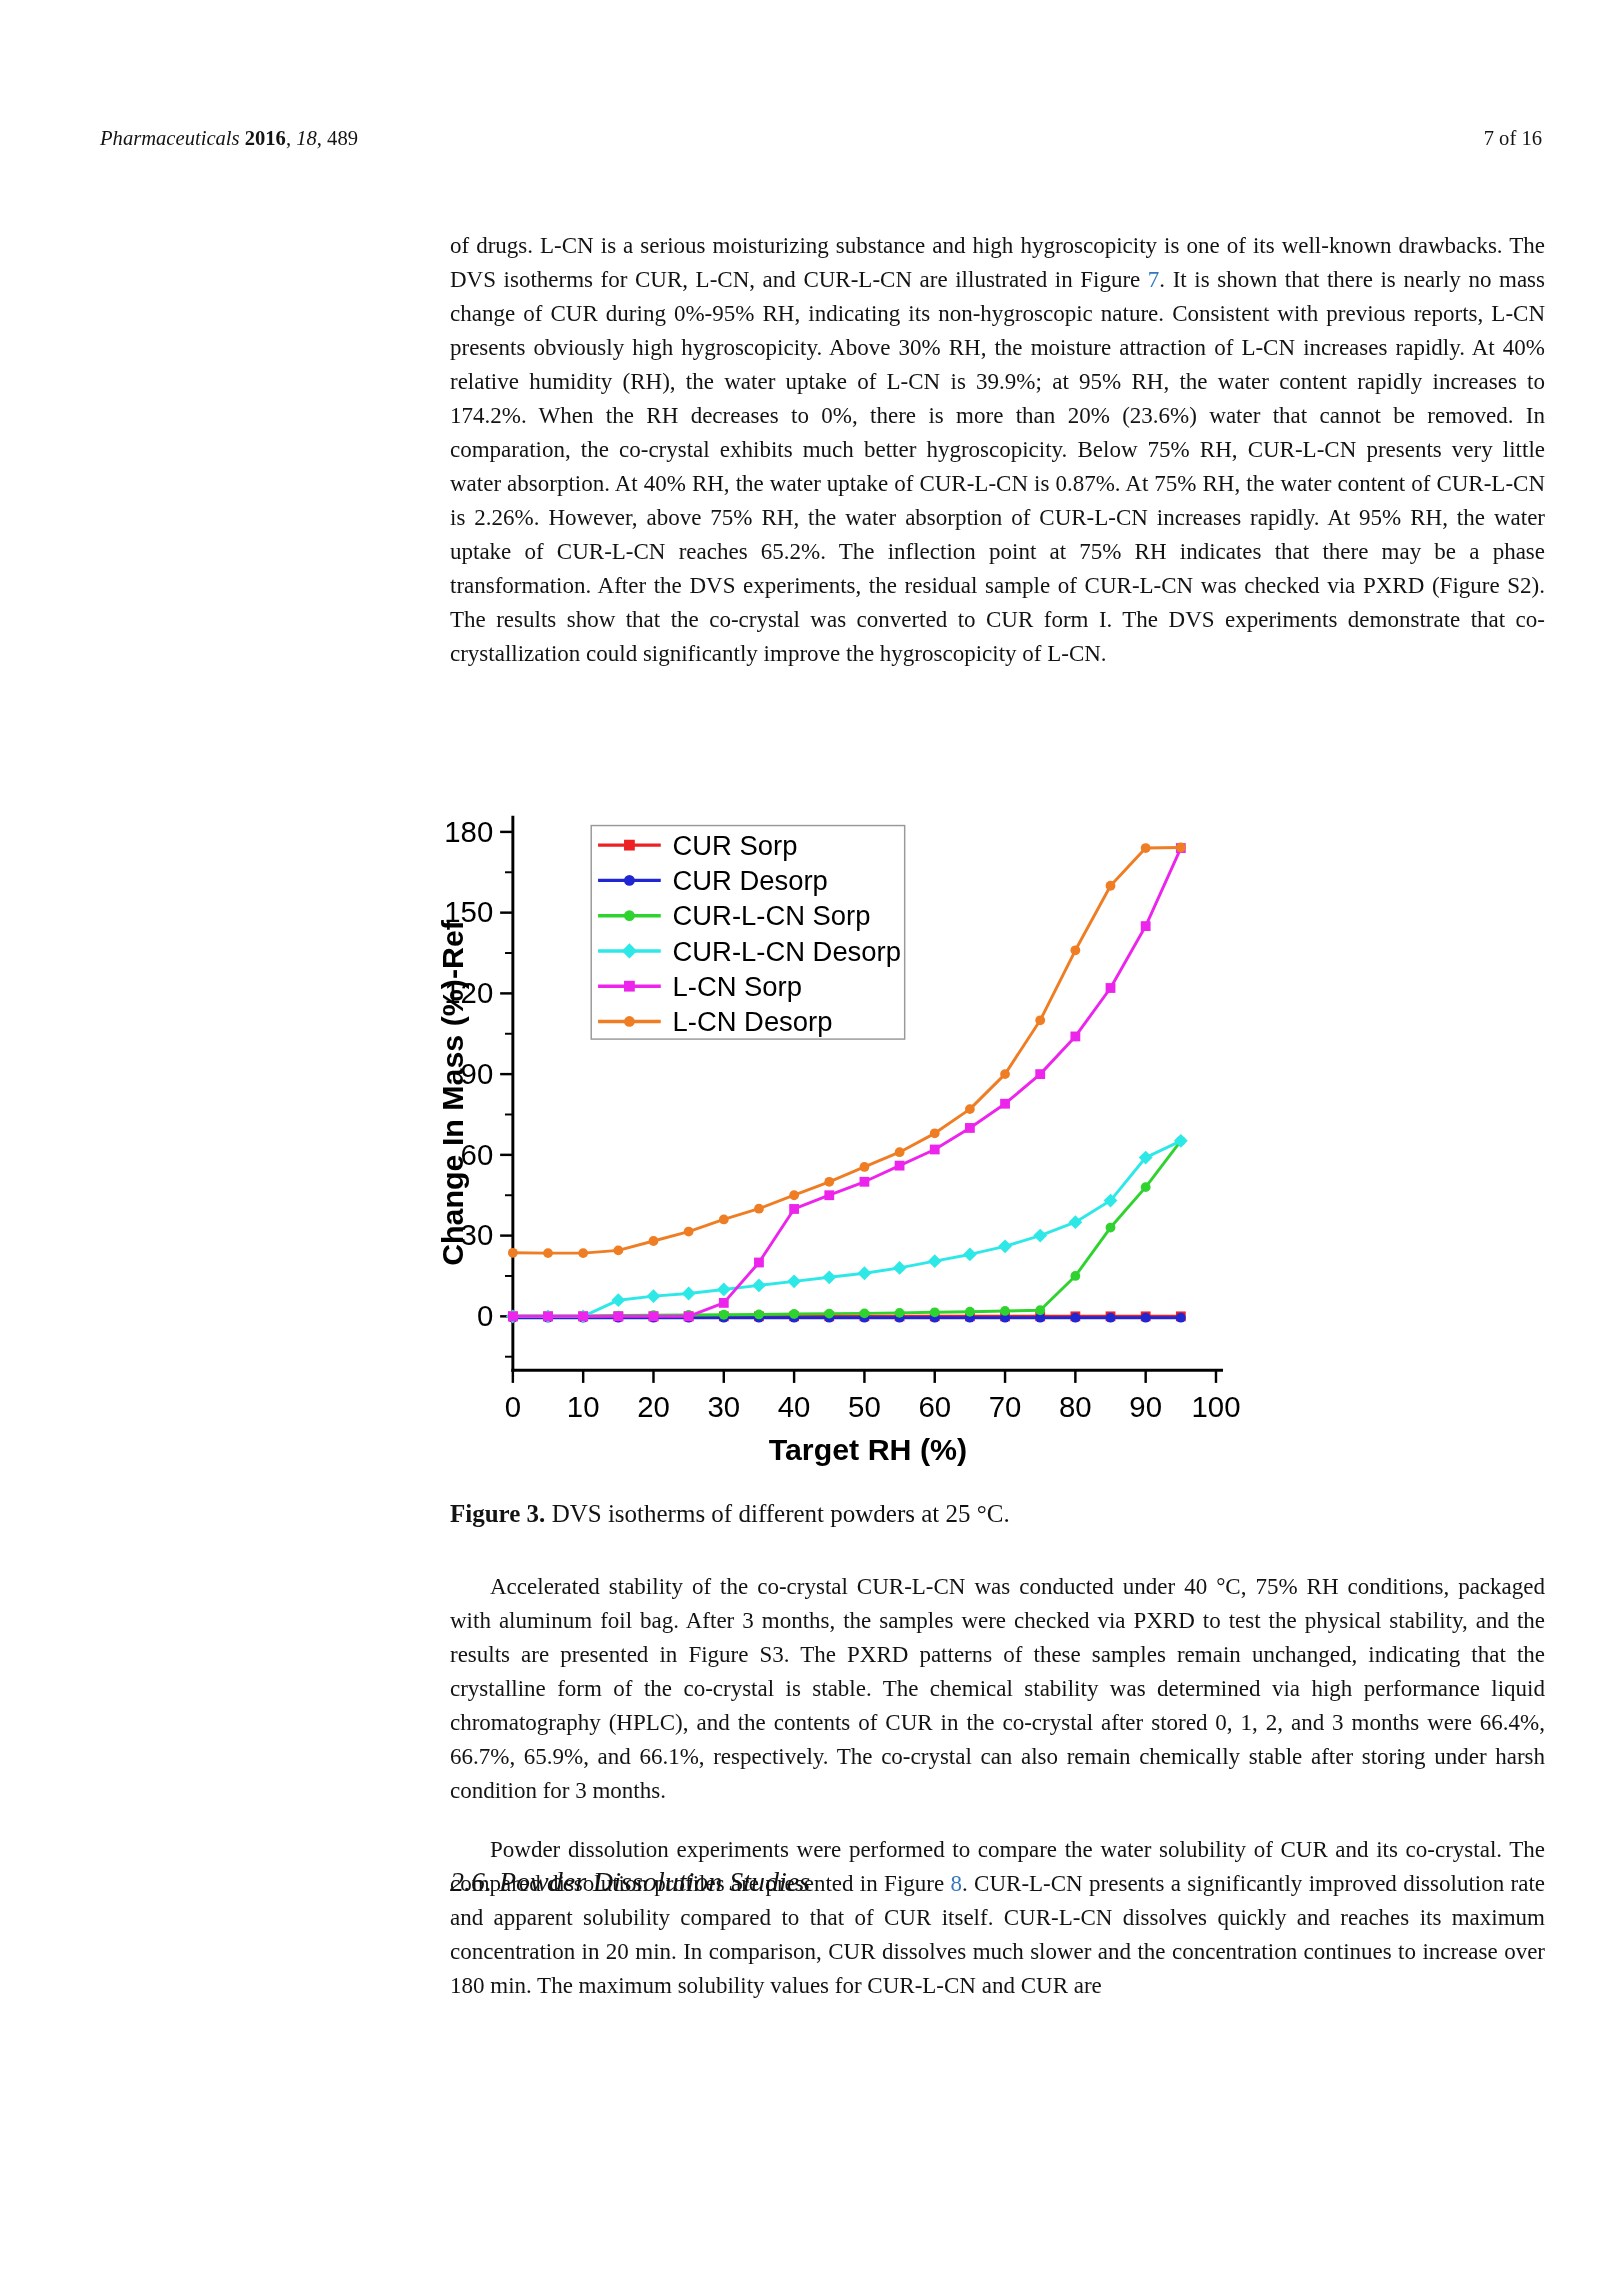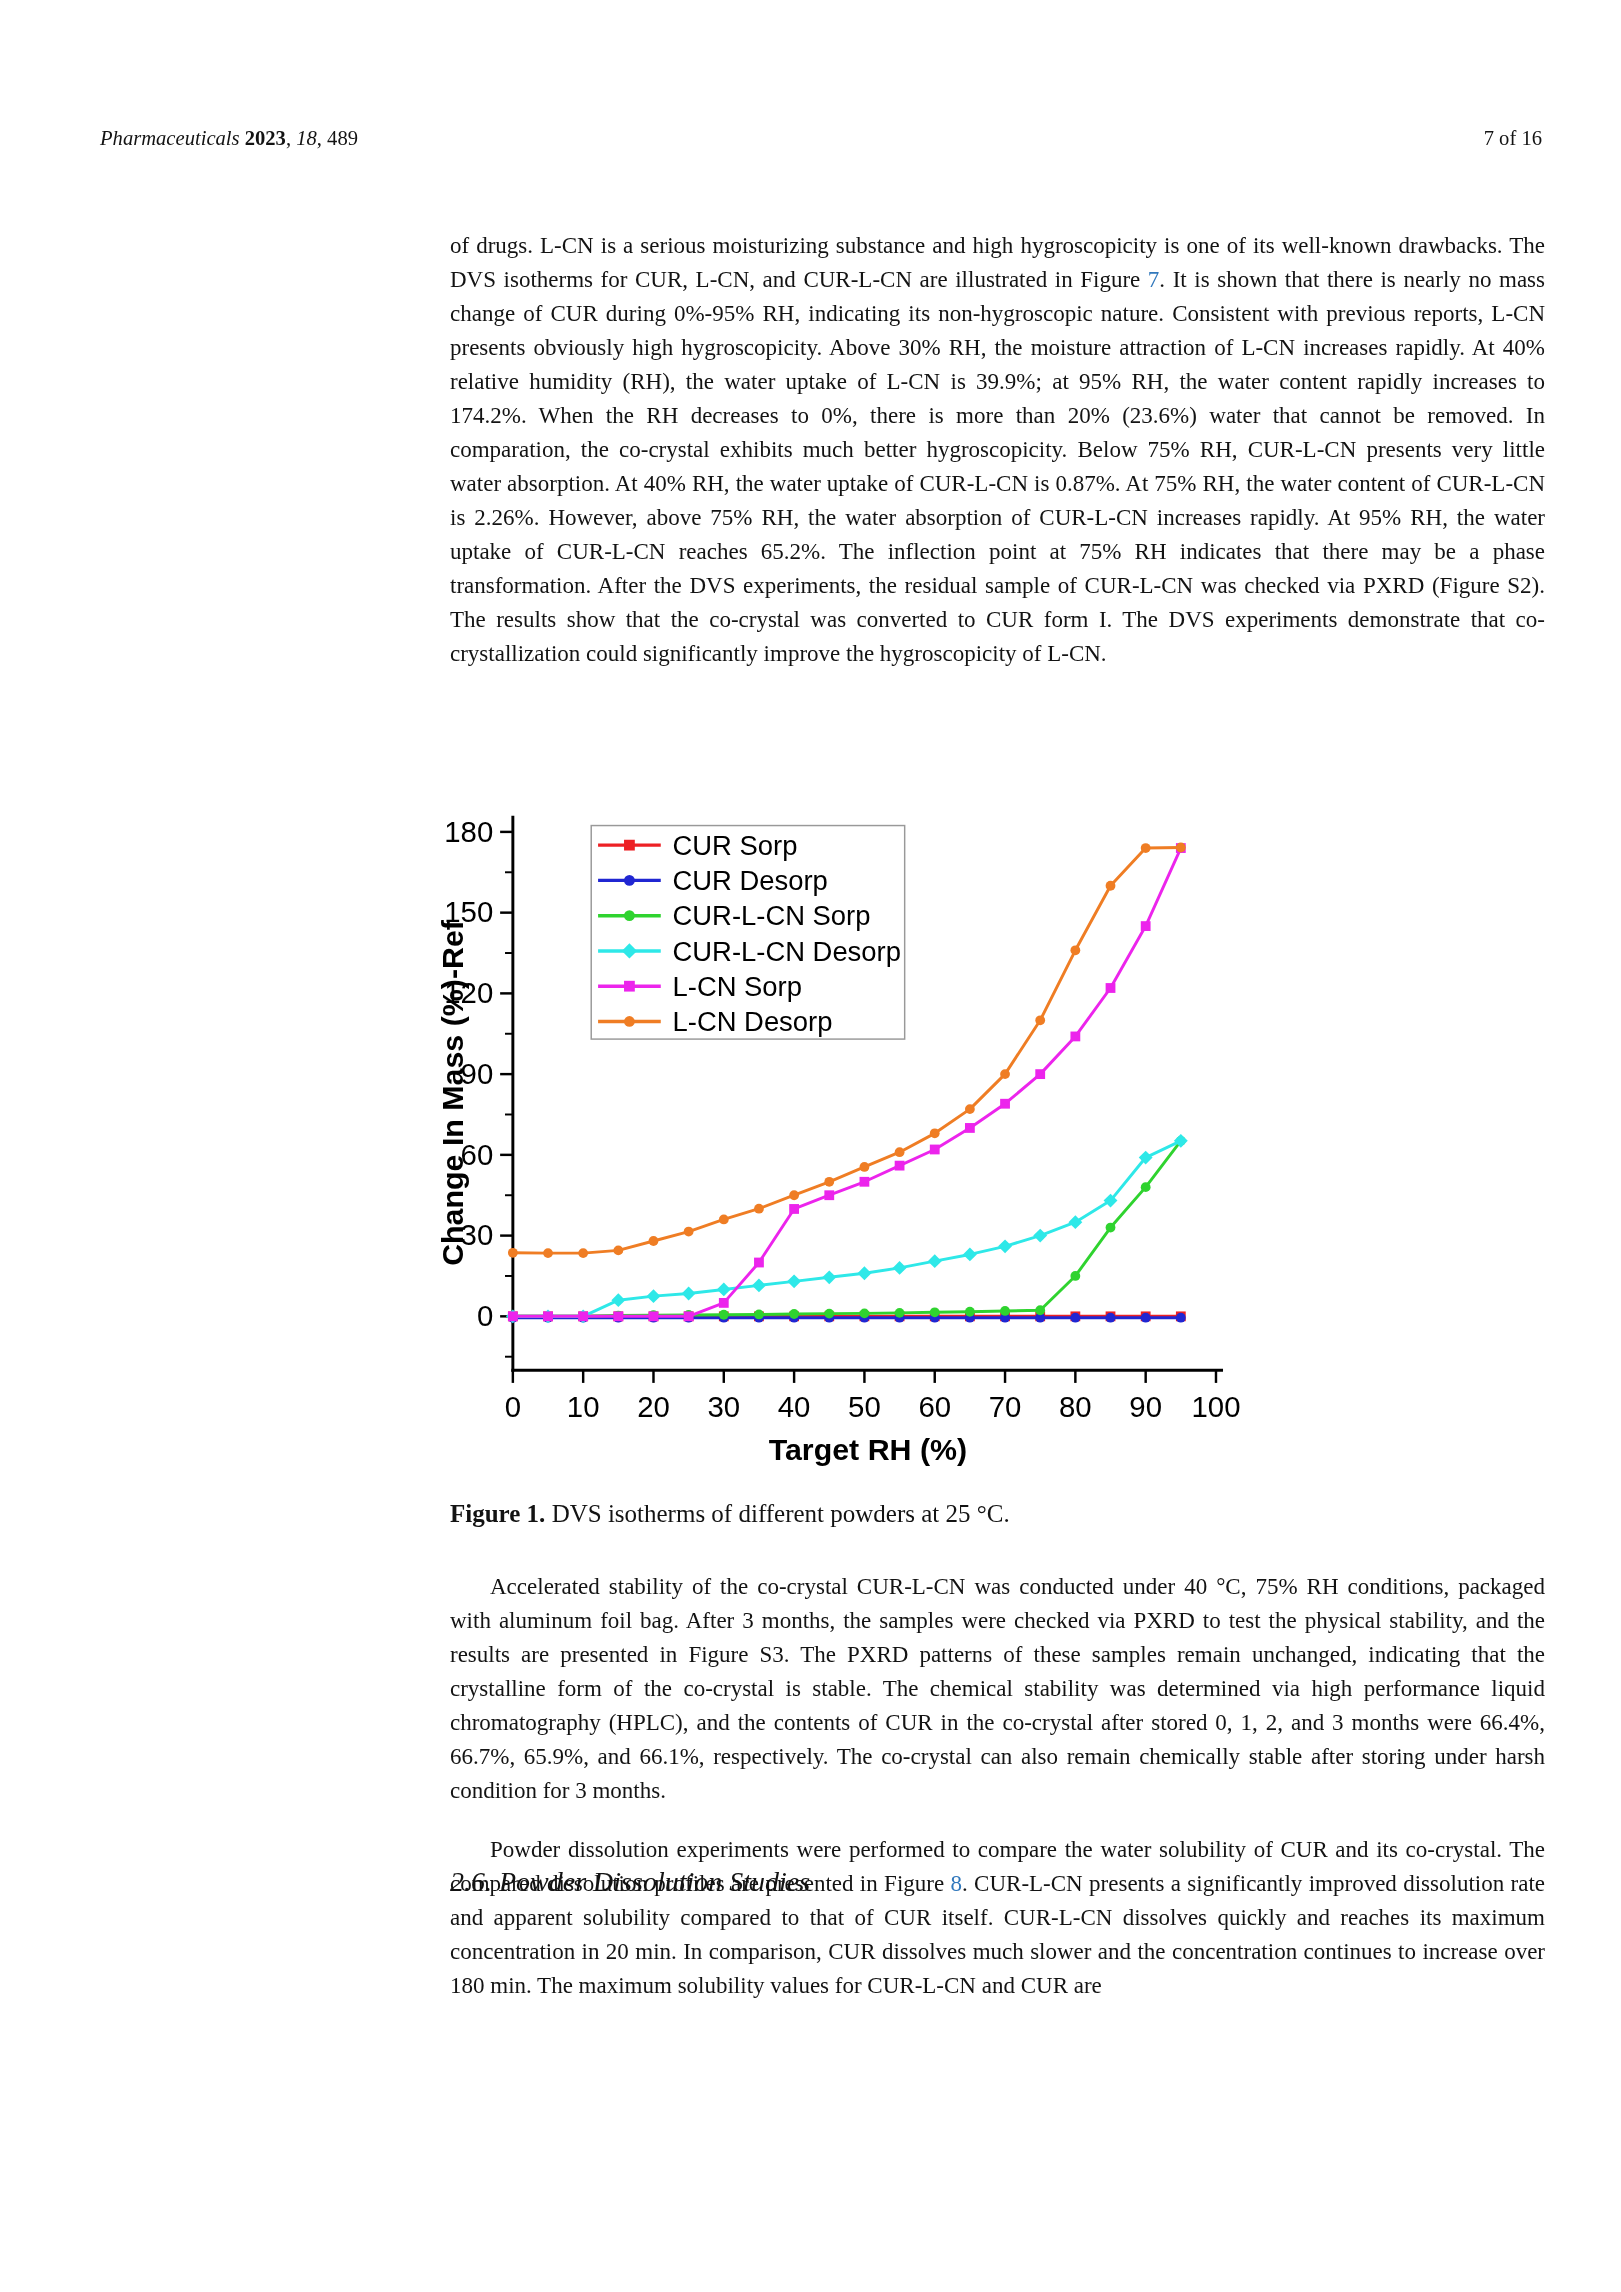--- a/index.html
+++ b/index.html
@@ -19,21 +19,21 @@
   .caption{position:absolute;left:450px;width:1095px;top:1498px;font-size:25px;line-height:31px;margin:0;text-align:left;}
   .section-heading{position:absolute;left:450px;width:1095px;top:1865px;font-size:28px;line-height:33px;font-style:italic;font-weight:normal;margin:0;}
 </style>
 </head>
 <body>
 
 <div class="page">
 
   <div class="header">
     <div>
-      <span class="it">Pharmaceuticals</span><span> </span><span class="bd">2023</span><span>, </span><span class="it">18</span><span>, </span><span>489</span>
+      <span class="it">Pharmaceuticals</span><span> </span><span class="bd">2016</span><span>, </span><span class="it">18</span><span>, </span><span>489</span>
     </div>
     <div>7 of 16</div>
   </div>
 
   <p class="para" id="para1"><span>of drugs. L-CN is a serious moisturizing substance and high hygroscopicity is one of its well-known drawbacks. The DVS isotherms for CUR, L-CN, and CUR-L-CN are illustrated in Figure </span><span class="figref" style="color: rgb(49, 120, 188);">7</span><span>. It is shown that there is nearly no mass change of CUR during 0%-95% RH, indicating its non-hygroscopic nature. Consistent with previous reports, L-CN presents obviously high hygroscopicity. Above 30% RH, the moisture attraction of L-CN increases rapidly. At 40% relative humidity (RH), the water uptake of L-CN is 39.9%; at 95% RH, the water content rapidly increases to 174.2%. When the RH decreases to 0%, there is more than 20% (23.6%) water that cannot be removed. In comparation, the co-crystal exhibits much better hygroscopicity. Below 75% RH, CUR-L-CN presents very little water absorption. At 40% RH, the water uptake of CUR-L-CN is 0.87%. At 75% RH, the water content of CUR-L-CN is 2.26%. However, above 75% RH, the water absorption of CUR-L-CN increases rapidly. At 95% RH, the water uptake of CUR-L-CN reaches 65.2%. The inflection point at 75% RH indicates that there may be a phase transformation. After the DVS experiments, the residual sample of CUR-L-CN was checked via PXRD (Figure S2). The results show that the co-crystal was converted to CUR form I. The DVS experiments demonstrate that co-crystallization could significantly improve the hygroscopicity of L-CN.</span></p>
 
   <figure class="figure-block">
     <svg viewBox="0 0 820 684" xmlns="http://www.w3.org/2000/svg">
         <line x1="75" y1="12" x2="75" y2="579.5" stroke="#000" stroke-width="3"></line>
         <line x1="73.5" y1="578" x2="800" y2="578" stroke="#000" stroke-width="3"></line>
@@ -223,21 +223,21 @@
         <text x="238" y="160" font-size="28">CUR-L-CN Desorp</text>
         <line x1="162" y1="186" x2="226" y2="186" stroke="#ec24ec" stroke-width="3.5"></line>
         <rect x="188.5" y="180.5" width="11" height="11" fill="#ec24ec"></rect>
         <text x="238" y="196" font-size="28">L-CN Sorp</text>
         <line x1="162" y1="222" x2="226" y2="222" stroke="#ef7d24" stroke-width="3.5"></line>
         <circle cx="194" cy="222" r="5.5" fill="#ef7d24"></circle>
         <text x="238" y="232" font-size="28">L-CN Desorp</text>
       </svg>
   </figure>
 
-  <p class="caption"><b>Figure 1.</b><span> DVS isotherms of different powders at 25 °C.</span></p>
+  <p class="caption"><b>Figure 3.</b><span> DVS isotherms of different powders at 25 °C.</span></p>
 
   <p class="para" id="para2">Accelerated stability of the co-crystal CUR-L-CN was conducted under 40 °C, 75% RH conditions, packaged with aluminum foil bag. After 3 months, the samples were checked via PXRD to test the physical stability, and the results are presented in Figure S3. The PXRD patterns of these samples remain unchanged, indicating that the crystalline form of the co-crystal is stable. The chemical stability was determined via high performance liquid chromatography (HPLC), and the contents of CUR in the co-crystal after stored 0, 1, 2, and 3 months were 66.4%, 66.7%, 65.9%, and 66.1%, respectively. The co-crystal can also remain chemically stable after storing under harsh condition for 3 months.</p>
 
   <h3 class="section-heading">2.6. Powder Dissolution Studies</h3>
 
   <p class="para" id="para3"><span>Powder dissolution experiments were performed to compare the water solubility of CUR and its co-crystal. The compared dissolution profiles are presented in Figure </span><span class="figref" style="color: rgb(49, 120, 188);">8</span><span>. CUR-L-CN presents a significantly improved dissolution rate and apparent solubility compared to that of CUR itself. CUR-L-CN dissolves quickly and reaches its maximum concentration in 20 min. In comparison, CUR dissolves much slower and the concentration continues to increase over 180 min. The maximum solubility values for CUR-L-CN and CUR are</span></p>
 
 </div>
 
 

